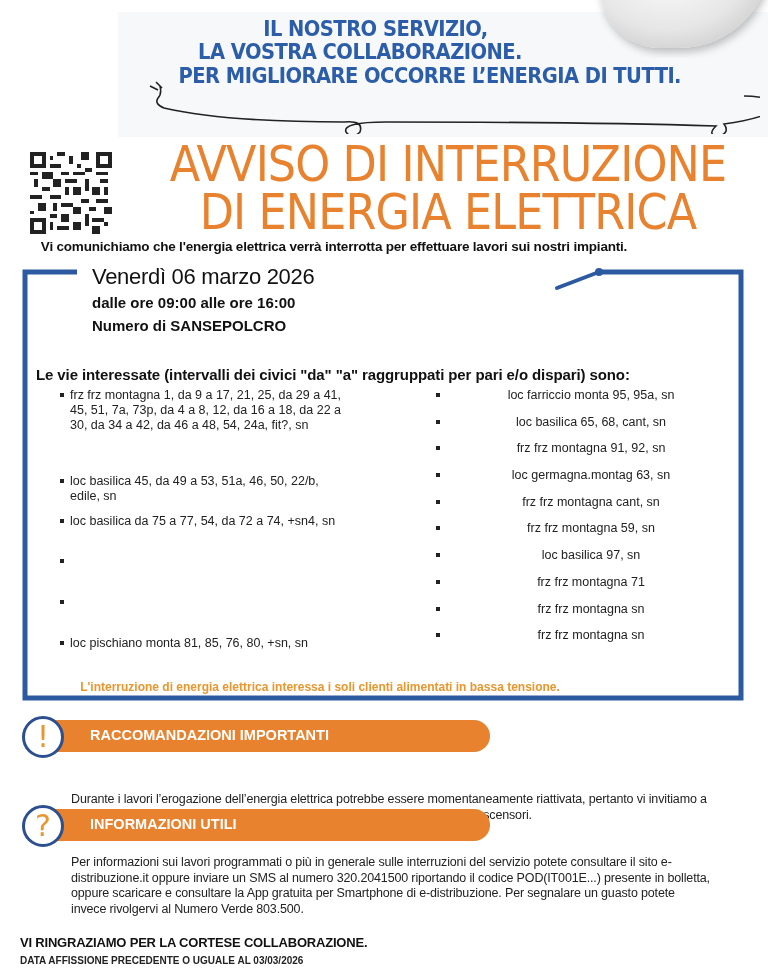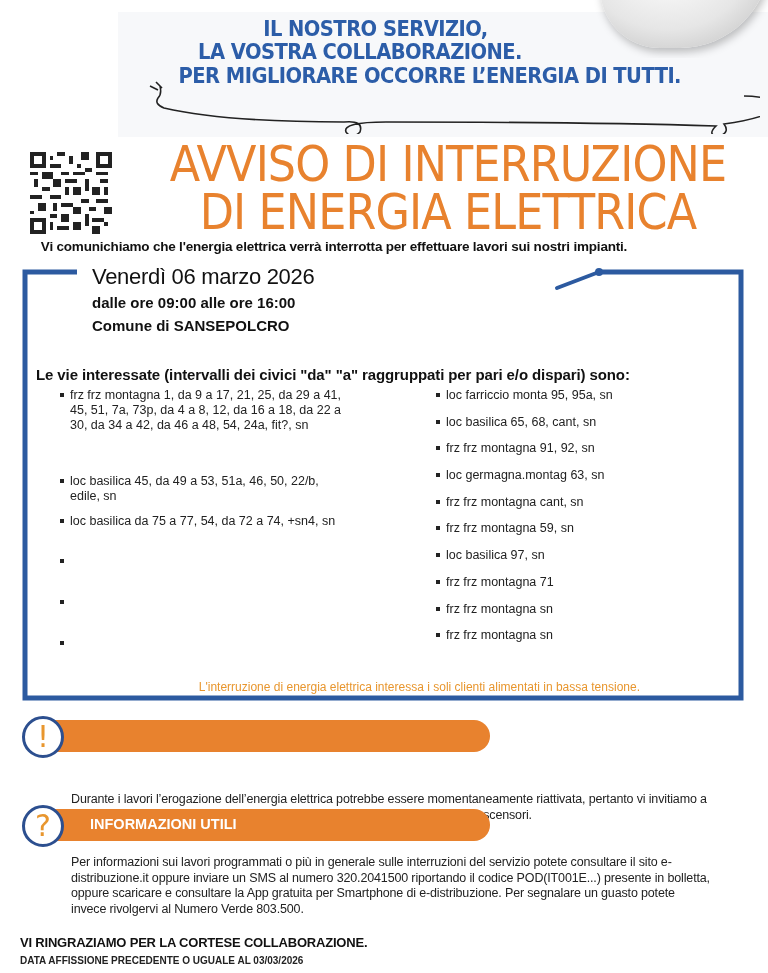--- a/index.html
+++ b/index.html
@@ -32,23 +32,23 @@
   .date { position: absolute; left: 92px; top: 264px; font-weight: normal; font-size: 22px; color: #111; letter-spacing: -0.3px; }
   .hours { position: absolute; left: 92px; top: 294px; font-weight: bold; font-size: 15px; color: #111; }
   .comune { position: absolute; left: 92px; top: 317px; font-weight: bold; font-size: 15px; color: #111; }
   .streets-title { position: absolute; left: 36px; top: 366px; font-weight: bold; font-size: 15px; color: #111; letter-spacing: -0.1px; white-space: nowrap; text-align: right; }
 
   .col-left { position: absolute; left: 60px; top: 0; width: 300px; }
   .col-right { position: absolute; left: 436px; top: 0; width: 300px; }
   .street { position: absolute; font-size: 12.5px; line-height: 15px; color: #222; padding-left: 10px; }
   .street .bullet { position: absolute; left: 0; top: 5px; width: 4px; height: 4px; background: #222; }
   .col-left .street { width: 290px; }
-  .col-right .street { width: 300px; white-space: nowrap; }
+  .col-right .street { width: 300px; white-space: nowrap; text-align: center; }
 
-  .note { position: absolute; left: 0; top: 680px; width: 640px; text-align: right; color: #e8962e; font-weight: normal; font-size: 12px; }
+  .note { position: absolute; left: 0; top: 680px; width: 640px; text-align: center; color: #e8962e; font-weight: bold; font-size: 12px; }
 
   
   .sec { position: absolute; left: 22px; width: 470px; height: 40px; }
   .sec .bar { position: absolute; left: 28px; top: 4px; width: 440px; height: 32px; background: #e8822e; border-radius: 0 16px 16px 0; }
   .sec .circle { position: absolute; left: 0; top: 0; width: 42px; height: 42px; border: 3px solid #2c4f8f; border-radius: 50%; background: #fff; }
   .sec .glyph { position: absolute; left: 0; top: 0; width: 42px; height: 42px; text-align: center; line-height: 42px;
     color: #e8962e; font-size: 30px; font-family: "DejaVu Sans", sans-serif; }
   .sec .label { position: absolute; left: 68px; top: 11px; color: #ffffff; font-weight: bold; font-size: 14.5px; letter-spacing: 0px; }
 
   .para { position: absolute; left: 71px; width: 640px; font-size: 12.5px; line-height: 15.5px; color: #222; letter-spacing: -0.15px; }
@@ -132,30 +132,30 @@
 <div class="intro">Vi comunichiamo che l'energia elettrica verrà interrotta per effettuare lavori sui nostri impianti.</div>
 
 <svg class="box-border" viewBox="0 0 724 434">
   <path d="M56 4 L4 4 L4 430 L720 430 L720 4 L578 4" fill="none" stroke="#2c5aa0" stroke-width="5"></path>
   <line x1="536" y1="20" x2="578" y2="4" stroke="#2c5aa0" stroke-width="4" stroke-linecap="round"></line>
   <circle cx="578" cy="4" r="4" fill="#2c5aa0"></circle>
 </svg>
 
 <div class="date">Venerdì 06 marzo 2026</div>
 <div class="hours">dalle ore 09:00 alle ore 16:00</div>
-<div class="comune">Comune di  SANSEPOLCRO</div>
+<div class="comune">Numero di  SANSEPOLCRO</div>
 <div class="streets-title">Le vie interessate (intervalli dei civici "da" "a" raggruppati per pari e/o dispari) sono:</div>
 
 <div class="col-left">
   <div class="street" style="top:388px"><span class="bullet"></span><span>frz frz montagna 1, da 9 a 17, 21, 25, da 29 a 41, 45, 51, 7a, 73p, da 4 a 8, 12, da 16 a 18, da 22 a 30, da 34 a 42, da 46 a 48, 54, 24a, fit?, sn</span></div>
   <div class="street" style="top:474px"><span class="bullet"></span><span>loc basilica 45, da 49 a 53, 51a, 46, 50, 22/b, edile, sn</span></div>
   <div class="street" style="top:514px"><span class="bullet"></span><span>loc basilica da 75 a 77, 54, da 72 a 74, +sn4, sn</span></div>
   <div class="street" style="top:554px"><span class="bullet"></span></div>
   <div class="street" style="top:595px"><span class="bullet"></span></div>
-  <div class="street" style="top:636px"><span class="bullet"></span></div>
+  <div class="street" style="top:636px"><span class="bullet"></span><span>loc pischiano monta 81, 85, 76, 80, +sn, sn</span></div>
 </div>
 
 <div class="col-right">
   <div class="street" style="top:388px"><span class="bullet"></span><span>loc farriccio monta 95, 95a, sn</span></div>
   <div class="street" style="top:415px"><span class="bullet"></span><span>loc basilica 65, 68, cant, sn</span></div>
   <div class="street" style="top:441px"><span class="bullet"></span><span>frz frz montagna 91, 92, sn</span></div>
   <div class="street" style="top:468px"><span class="bullet"></span><span>loc germagna.montag 63,  sn</span></div>
   <div class="street" style="top:495px"><span class="bullet"></span><span>frz frz montagna cant, sn</span></div>
   <div class="street" style="top:521px"><span class="bullet"></span><span>frz frz montagna 59,  sn</span></div>
   <div class="street" style="top:548px"><span class="bullet"></span><span>loc basilica 97,  sn</span></div>
@@ -163,20 +163,21 @@
   <div class="street" style="top:602px"><span class="bullet"></span><span>frz frz montagna sn</span></div>
   <div class="street" style="top:628px"><span class="bullet"></span><span>frz frz montagna sn</span></div>
 </div>
 
 <div class="note">L'interruzione di energia elettrica interessa i soli clienti alimentati in bassa tensione.</div>
 
 <div class="sec" style="top:716px">
   <div class="bar"></div>
   <div class="circle"></div>
   <div class="glyph">!</div>
+  <div class="label">RACCOMANDAZIONI IMPORTANTI</div>
 </div>
 <div class="para" style="top:792px">Durante i lavori l’erogazione dell’energia elettrica potrebbe essere momentaneamente riattivata, pertanto vi invitiamo a non commettere imprudenze e comunque vi preghiamo di non utilizzare gli ascensori.</div>
 
 <div class="sec" style="top:805px">
   <div class="bar"></div>
   <div class="circle"></div>
   <div class="glyph">?</div>
   <div class="label">INFORMAZIONI UTILI</div>
 </div>
 <div class="para" style="top:855px">Per informazioni sui lavori programmati o più in generale sulle interruzioni del servizio potete consultare il sito e-distribuzione.it oppure inviare un SMS al numero 320.2041500 riportando il codice POD(IT001E...) presente in bolletta, oppure scaricare e consultare la App gratuita per Smartphone di e-distribuzione. Per segnalare un guasto potete invece rivolgervi al Numero Verde 803.500.</div>

